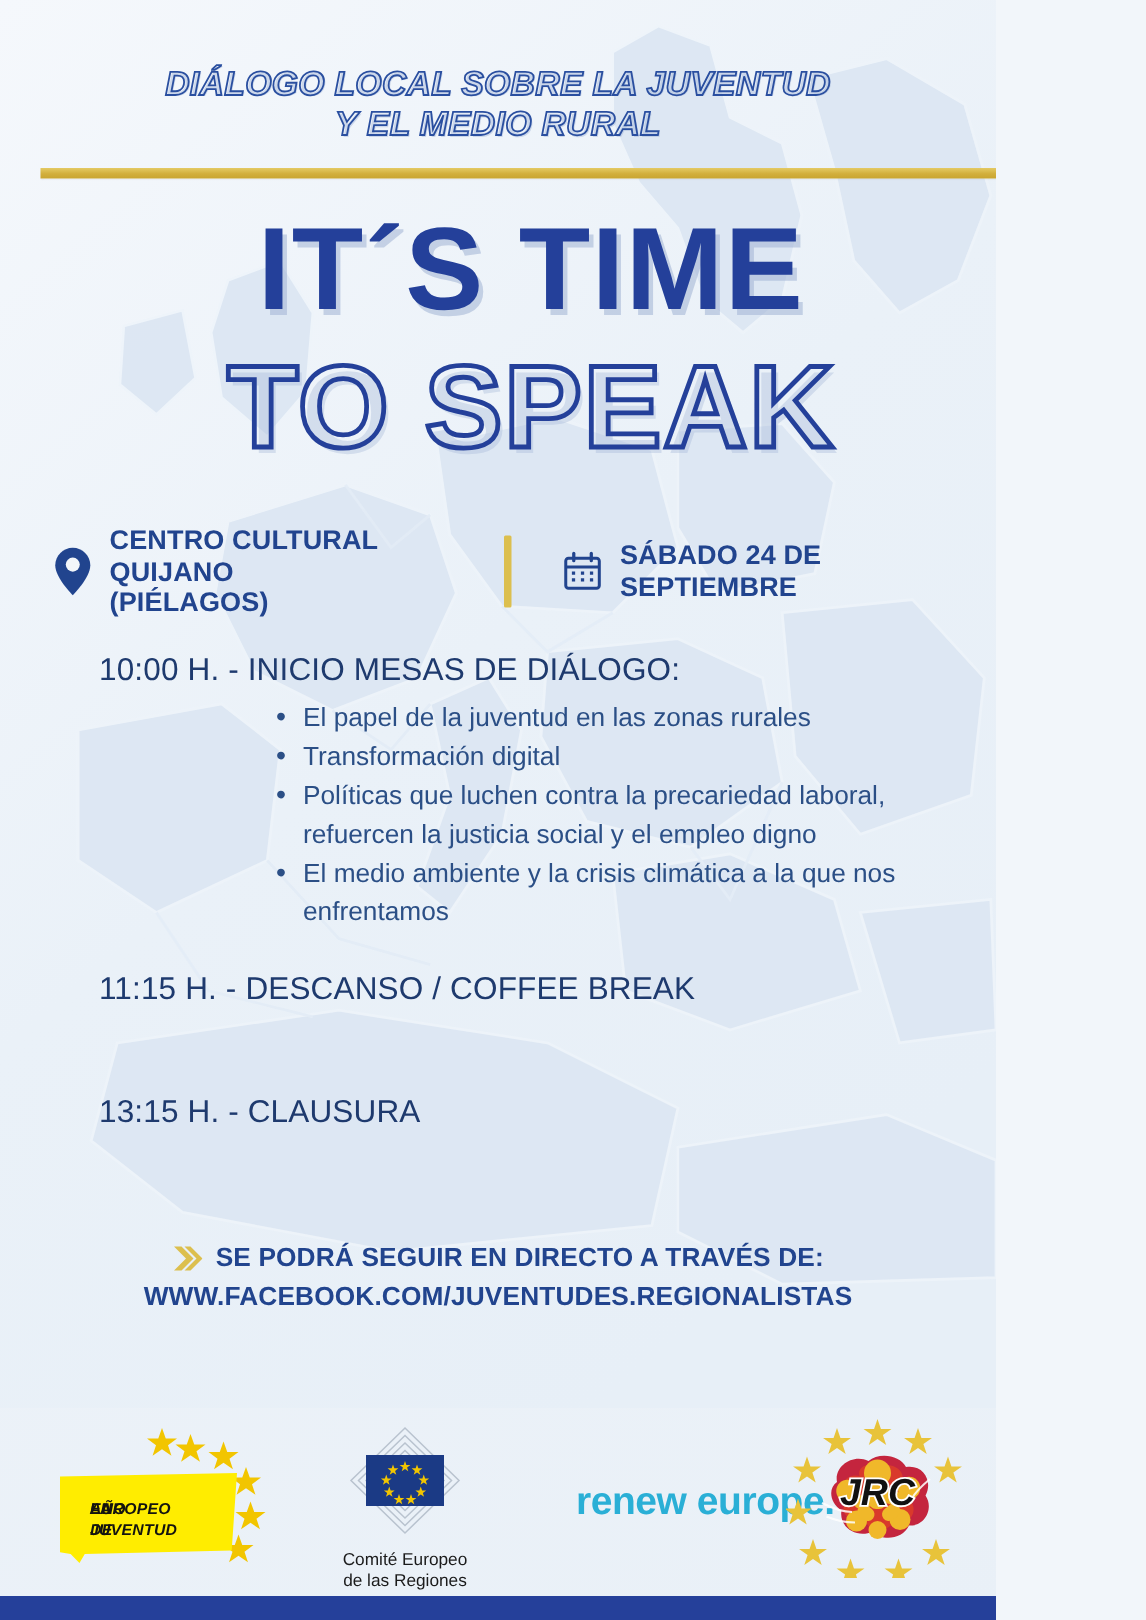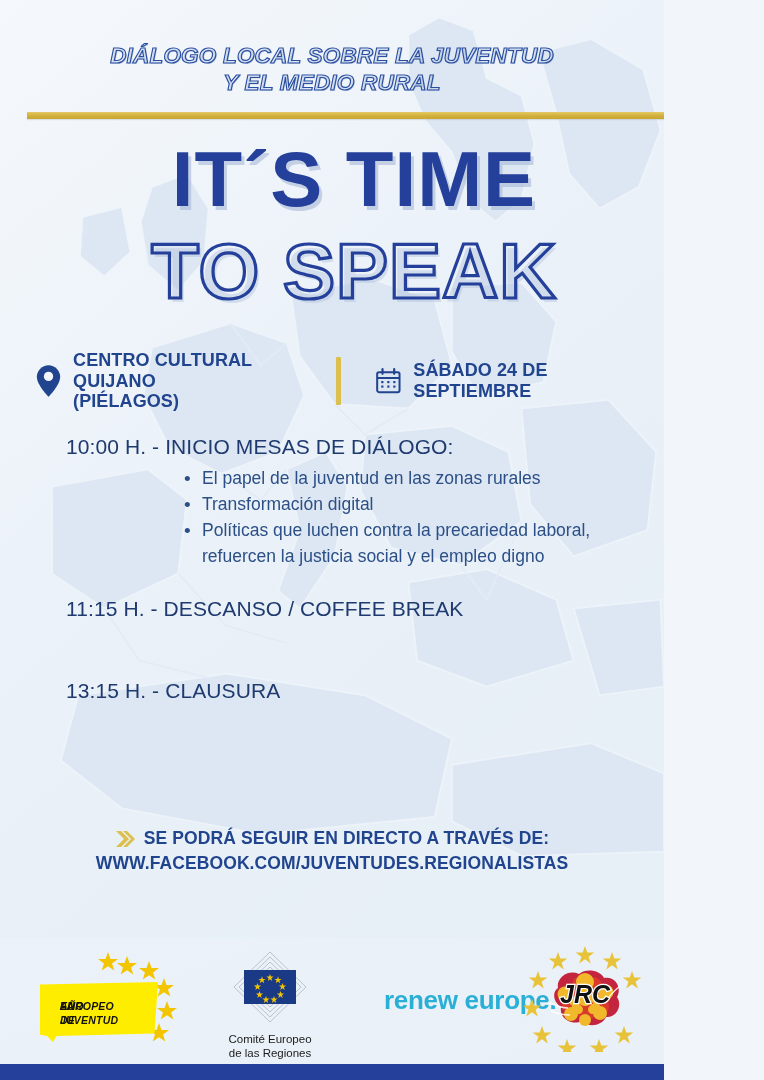--- a/index.html
+++ b/index.html
@@ -357,20 +357,21 @@
   </div>
 
   <div class="agenda">
 
     <div>
       <div class="ag-head">10:00 H. - INICIO MESAS DE DIÁLOGO:</div>
       <ul class="ag-bullets">
         <li>El papel de la juventud en las zonas rurales</li>
         <li>Transformación digital</li>
         <li>Políticas que luchen contra la precariedad laboral, refuercen la justicia social y el empleo digno</li>
+        <li>El medio ambiente y la crisis climática a la que nos enfrentamos</li>
       </ul>
     </div>
 
     <div class="ag-gap-a"></div>
 
     <div>
       <div class="ag-head">11:15 H. - DESCANSO / COFFEE BREAK</div>
     </div>
 
     <div class="ag-gap-b"></div>

